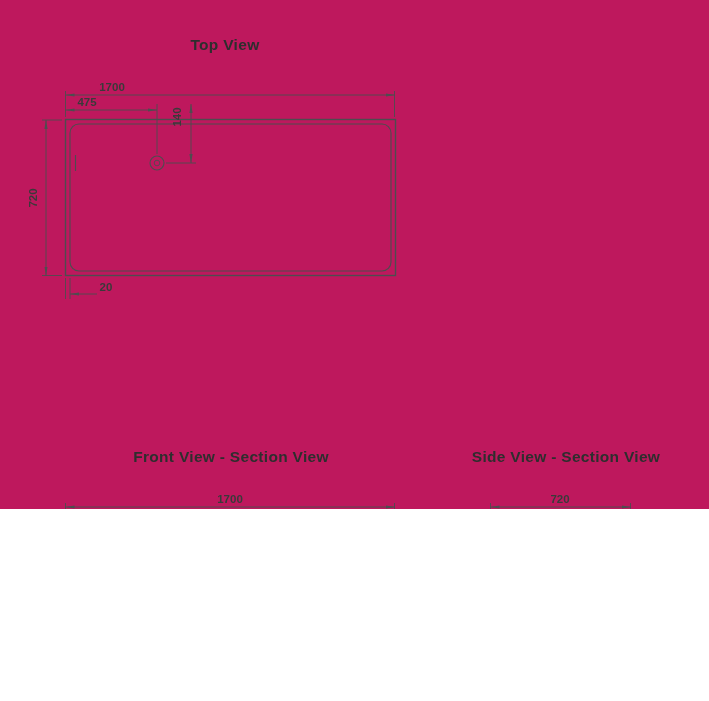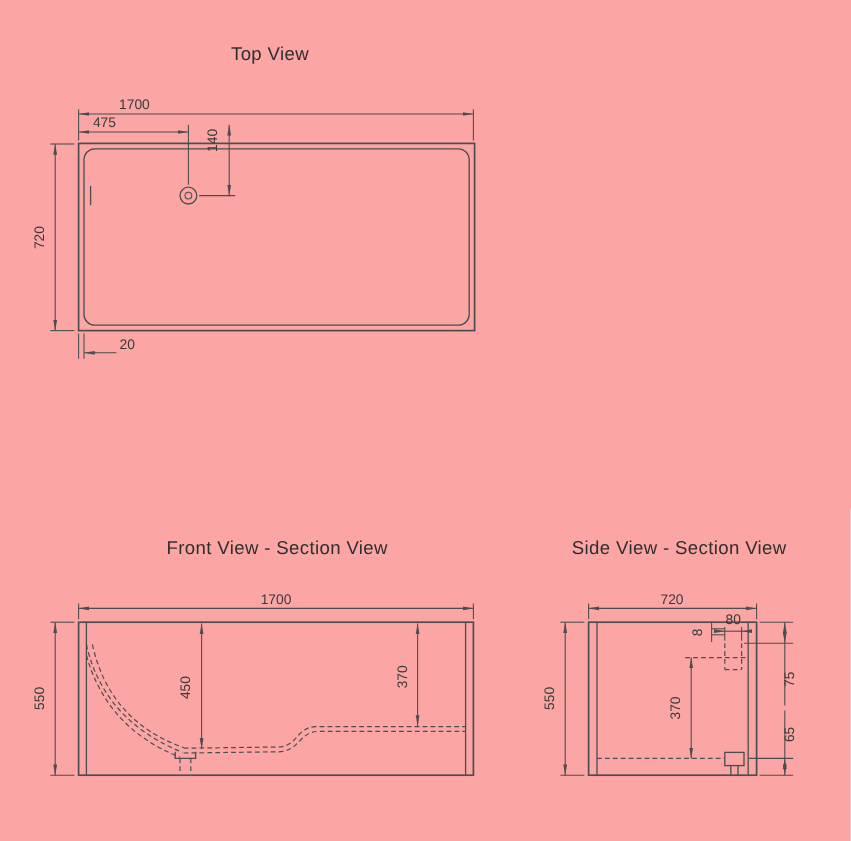--- a/index.html
+++ b/index.html
@@ -1,22 +1,23 @@
 <!DOCTYPE html>
 <html><head>
 <meta charset="utf-8">
 <style>
   html, body { margin: 0; padding: 0; background: #ffffff; }
   .canvas {
     position: relative;
     width: 709px;
-    height: 701px;
-    background: #fca5a5;
+    height: 509px;
+    background: #be185d;
     font-family: "Liberation Sans", sans-serif;
     overflow: hidden;
+    font-weight: bold;
   }
   svg { display: block; }
   .title-text {
     font-family: "Liberation Sans", sans-serif;
     font-size: 15.5px;
     fill: #2e2e2e;
     letter-spacing: 0.3px;
     stroke: none;
   }
   .dim-text {

